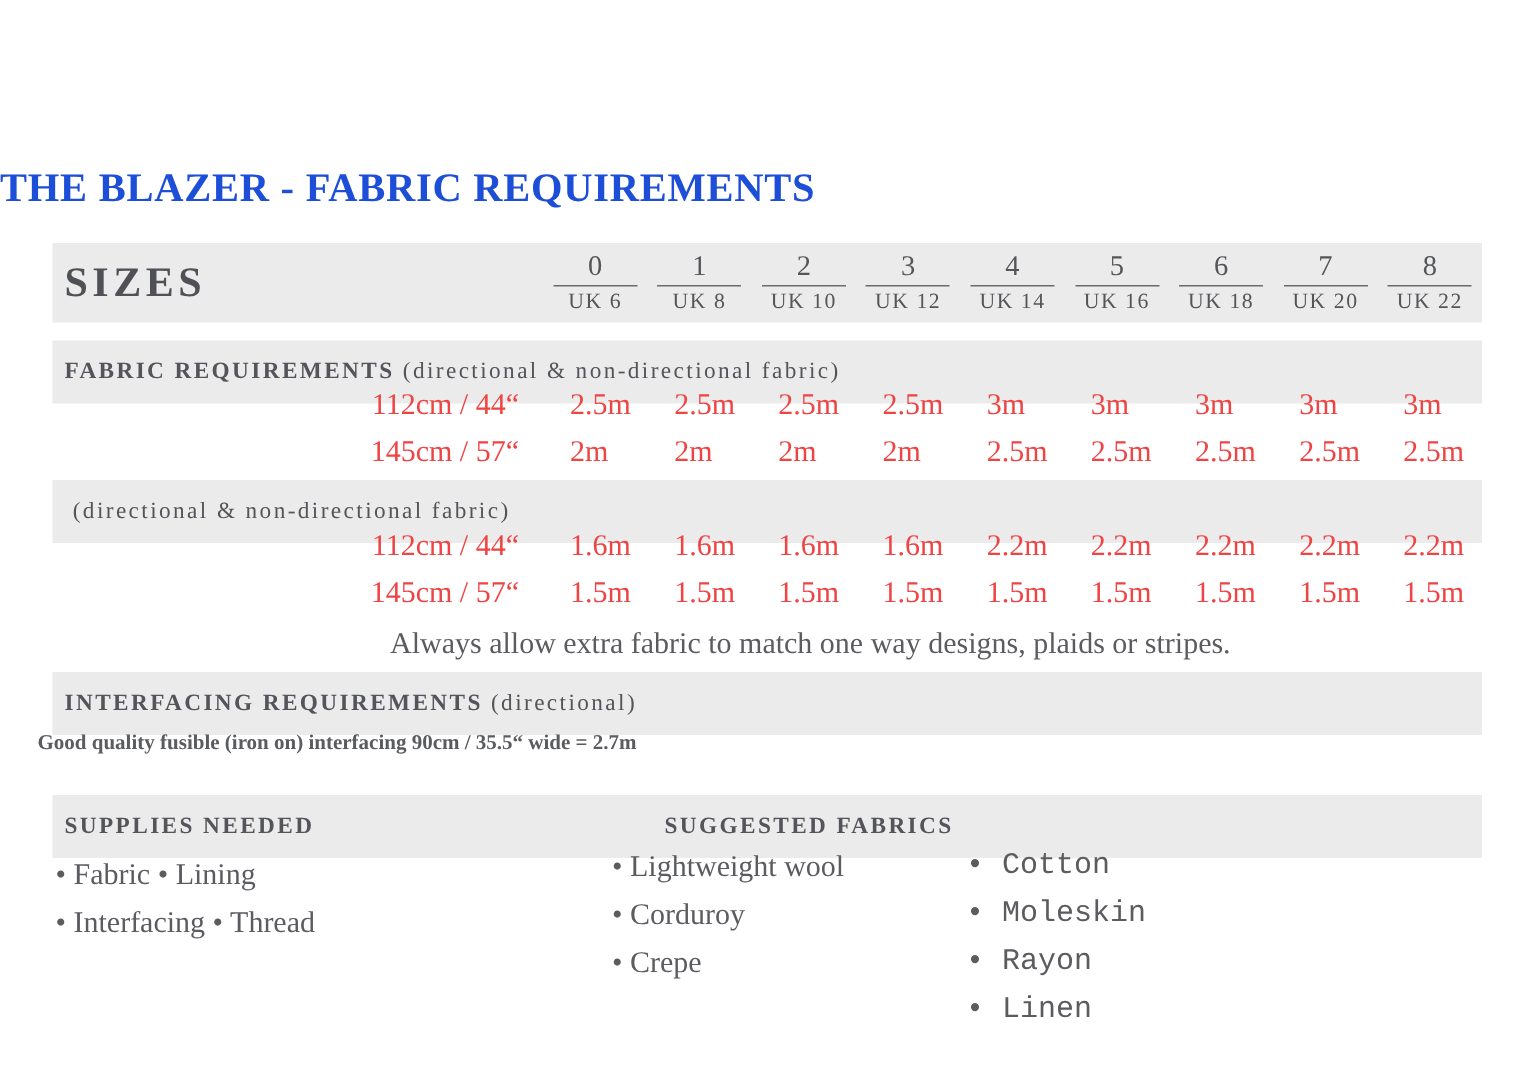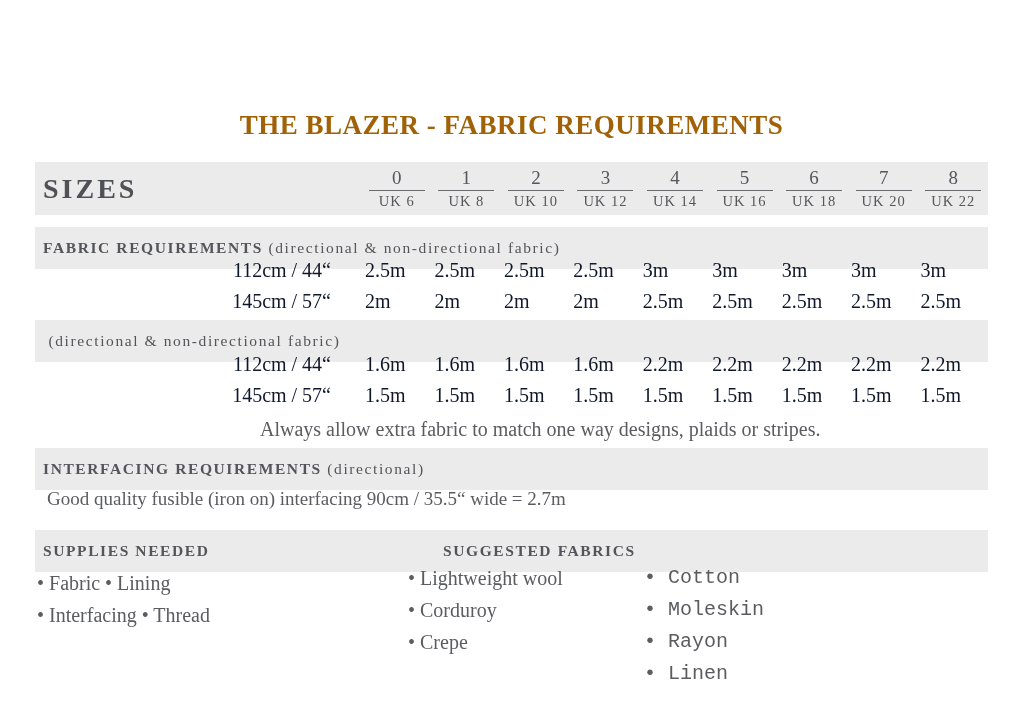--- a/index.html
+++ b/index.html
@@ -1,51 +1,51 @@
 <!DOCTYPE html>
 <html><head>
 <meta charset="utf-8">
 <style>
   html,body{margin:0;padding:0;background:#ffffff;}
   .page{
     position:relative;width:1023px;height:726px;background:#ffffff;overflow:hidden;
     font-family:"Liberation Serif","DejaVu Serif",serif;color:#5b5c60;
   }
   .title{
-    position:absolute;top:110px;left:0;width:100%;text-align:center;
-    font-size:27px;font-weight:bold;color:#a16207;letter-spacing:.5px;margin:0;
+    position:absolute;top:110px;left:0;width:100%;text-align:left;
+    font-size:27px;font-weight:bold;color:#1d4ed8;letter-spacing:.5px;margin:0;
   }
   .bar{position:absolute;left:35px;width:953px;background:#ebebeb;}
   
   .sizes-bar{top:162px;height:53px;}
   .sizes-grid{display:grid;grid-template-columns:327px repeat(9,1fr);height:100%;align-items:center;}
   .sizes-label{font-size:28px;font-weight:bold;letter-spacing:3px;color:#505156;padding-left:8px;}
   .size-col{display:flex;flex-direction:column;align-items:center;justify-content:center;line-height:1.05;}
   .size-num{font-size:19px;color:#55565a;display:inline-block;min-width:56px;text-align:center;
     border-bottom:1.5px solid #6a6b6e;padding-bottom:2px;}
   .size-uk{font-size:14.5px;letter-spacing:1px;color:#55565a;padding-top:3px;}
   
   .section-bar{height:42px;display:flex;align-items:center;padding-left:8px;box-sizing:border-box;
     font-size:15.5px;letter-spacing:1.6px;color:#54555a;white-space:pre;}
   .section-bar .hd{font-weight:bold;}
   .fabric-bar{top:227px;}
   .lining-bar{top:320px;}
   .interfacing-bar{top:448px;}
   .supplies-bar{top:530px;}
   
-  .req-row{position:absolute;left:20px;width:970px;display:grid;
-    grid-template-columns:345px repeat(9,1fr);align-items:center;height:30px;font-size:20px;color:#0f172a;}
+  .req-row{position:absolute;left:35px;width:970px;display:grid;
+    grid-template-columns:345px repeat(9,1fr);align-items:center;height:30px;font-size:20px;color:#ef4444;}
   .req-label{text-align:right;padding-right:34px;}
   .req-val{text-align:left;}
   .frow1{top:255px;}
   .frow2{top:286px;}
   .lrow1{top:349px;}
   .lrow2{top:380px;}
   .note{position:absolute;left:260px;top:418px;font-size:20px;color:#5b5c60;}
-  .interfacing-desc{position:absolute;left:47px;top:488px;font-size:19px;color:#5b5c60;}
+  .interfacing-desc{position:absolute;left:25px;top:488px;font-size:14px;color:#5b5c60;font-weight:bold;}
   
   .list{position:absolute;font-size:20px;color:#5b5c60;line-height:32px;}
   .supplies-list{left:37px;top:567px;}
   .fab-col1{left:408px;top:562px;}
   .fab-col2{left:644px;top:562px;font-family:Liberation Mono, monospace;}
   .supplies-bar .hd2{position:absolute;left:408px;font-weight:bold;letter-spacing:1.6px;}
 </style>
 </head>
 <body>
 

